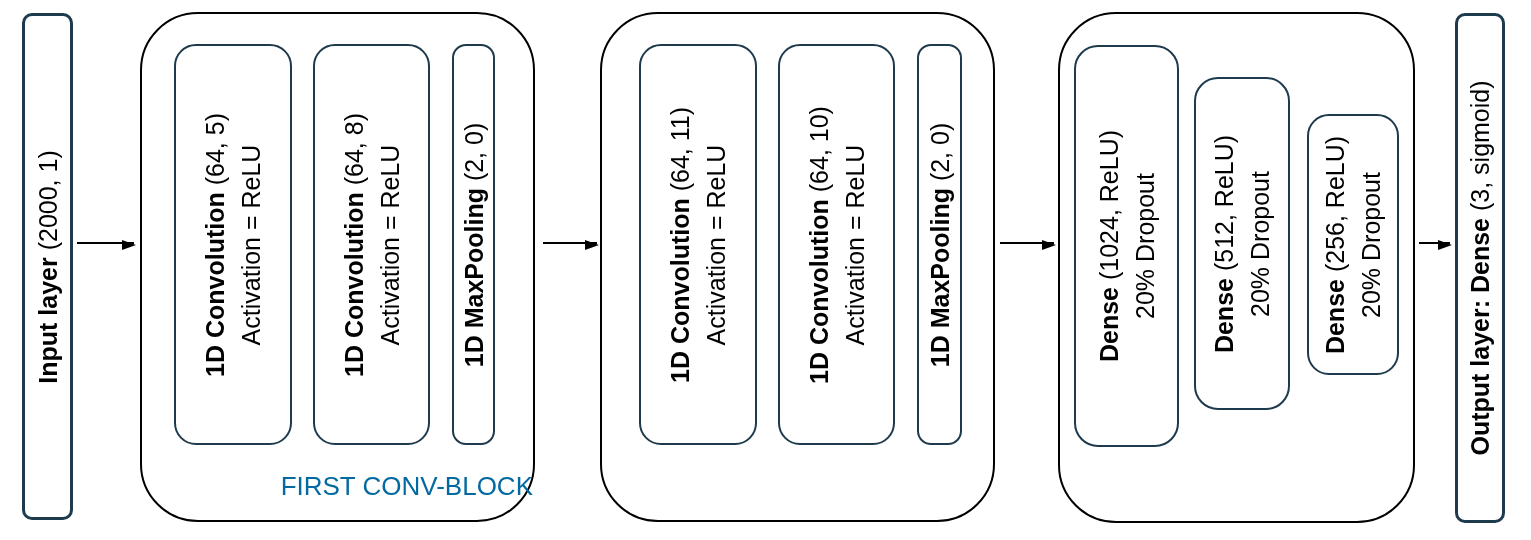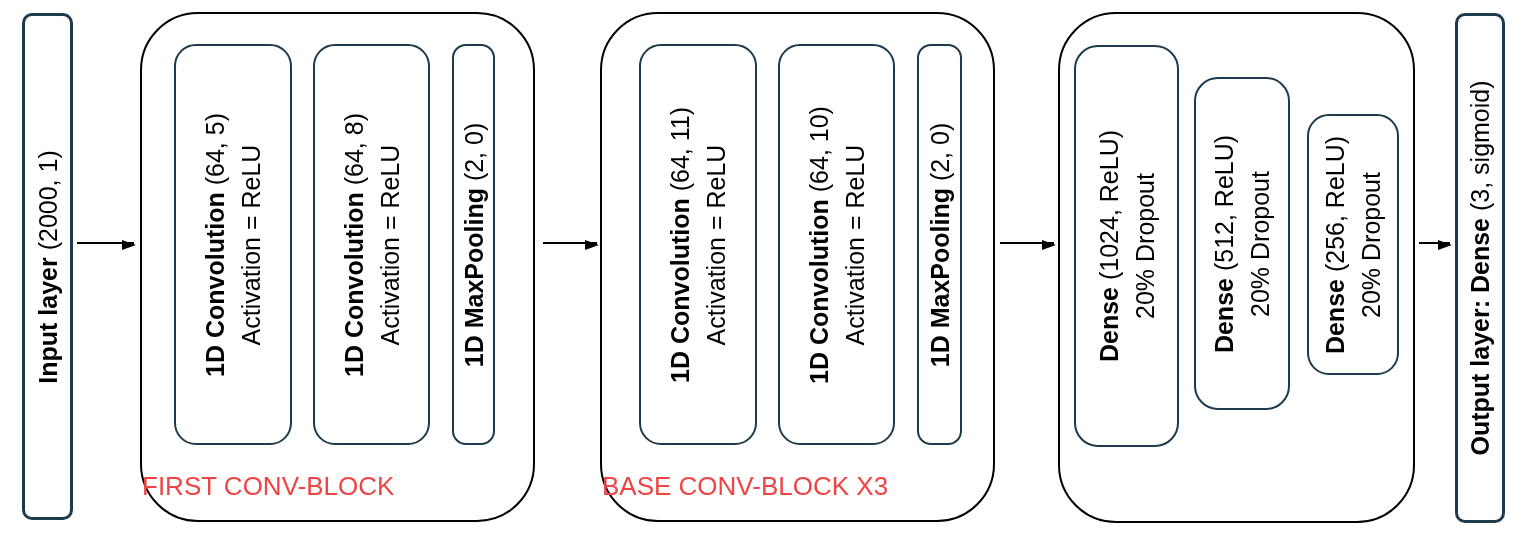--- a/index.html
+++ b/index.html
@@ -34,21 +34,21 @@
   .vtext {
     position:absolute; top:50%; left:50%;
     transform:translate(-50%,-50%) rotate(-90deg);
     text-align:center; white-space:nowrap;
     font-size:25px; line-height:1.45; color:#000;
   }
   .b { font-weight:bold; }
 
   .block-label {
     position:absolute; left:0; right:0; bottom:18px;
-    text-align:left; font-size:26px; color:#ef4444;
+    text-align:right; font-size:26px; color:#0369a1;
   }
 
   
   .arrow { position:absolute; height:0; border-top:2.5px solid #000; }
   .arrow::after {
     content:""; position:absolute; right:-2px; top:-4.5px;
     width:0; height:0;
     border-left:14px solid #000;
     border-top:5px solid transparent;
     border-bottom:5px solid transparent;
@@ -101,21 +101,20 @@
       <div class="vtext">
         <div><span class="b">1D Convolution</span><span> (64, 10)</span></div>
         <div>Activation = ReLU</div>
       </div>
     </div>
     <div class="layer pool" style="left:315px; top:30px; width:45px; height:401px;">
       <div class="vtext">
         <div><span class="b">1D MaxPooling</span><span> (2, 0)</span></div>
       </div>
     </div>
-    <div class="block-label">BASE CONV-BLOCK X3</div>
   </div>
 
   <div class="arrow" style="left:1000px; top:242px; width:54px;"></div>
 
   <div class="block" style="left:1058px; top:12px; width:357px; height:511px;">
     <div class="layer" style="left:14px; top:31px; width:105px; height:402px; border-radius:24px;">
       <div class="vtext">
         <div><span class="b">Dense</span><span> (1024, ReLU)</span></div>
         <div>20% Dropout</div>
       </div>

